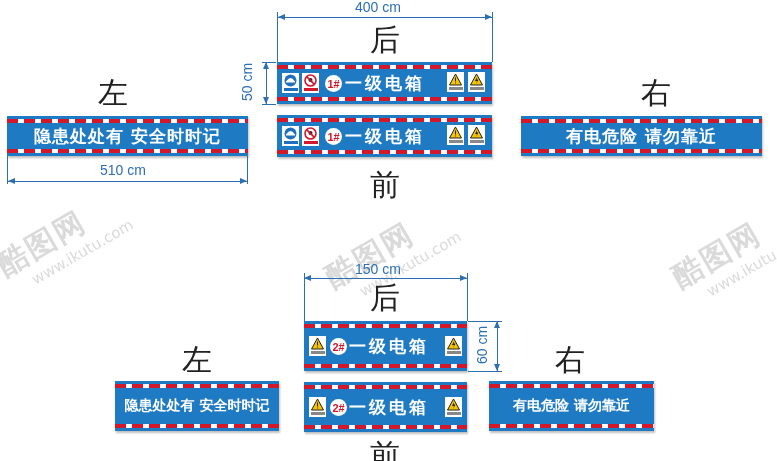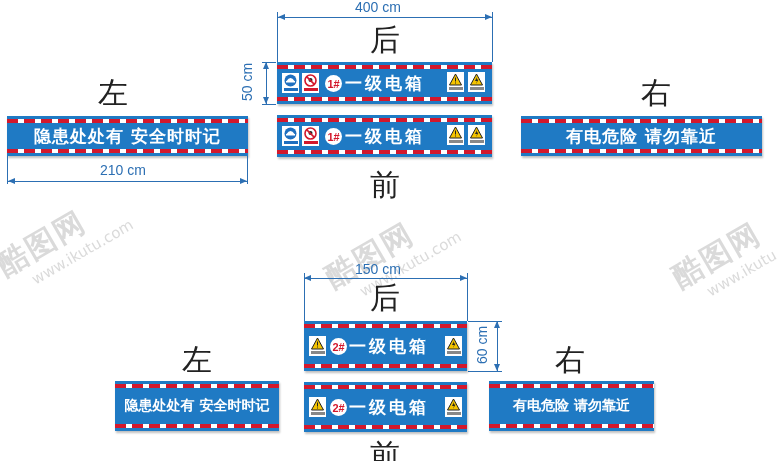--- a/index.html
+++ b/index.html
@@ -147,21 +147,21 @@
   <div class="side-label" style="left:370px; top:170px;">前</div>
 
   <div class="side-label" style="left:98px; top:78px;">左</div>
   <div class="sign" style="left:7px; top:116px; width:241px; height:40px;">
     <div class="stripe top"></div>
     <div class="stripe bot"></div>
     <div class="sign-text" style="font-size:17px;">隐患处处有  安全时时记</div>
   </div>
   <div class="ext" style="left:7px; top:156px; width:1px; height:28px;"></div>
   <div class="ext" style="left:247px; top:156px; width:1px; height:28px;"></div>
-  <div class="dim-text" style="left:100px; top:163px;">210 cm</div>
+  <div class="dim-text" style="left:100px; top:163px;">510 cm</div>
   <div class="dim-h" style="left:8px; top:181px; width:239px;"></div>
 
   <div class="side-label" style="left:641px; top:78px;">右</div>
   <div class="sign" style="left:521px; top:116px; width:241px; height:40px;">
     <div class="stripe top"></div>
     <div class="stripe bot"></div>
     <div class="sign-text" style="font-size:17px;">有电危险  请勿靠近</div>
   </div>
 </div>
 

